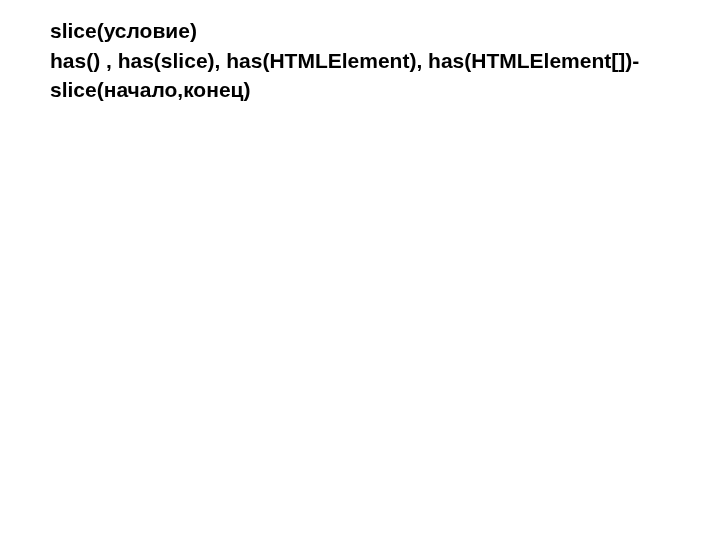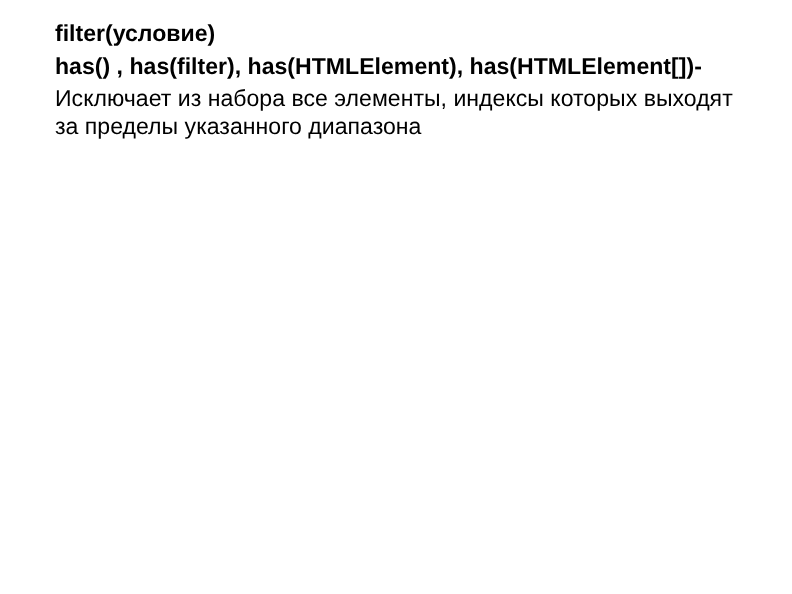--- a/index.html
+++ b/index.html
@@ -25,23 +25,23 @@
   }
   .inline-bold {
     font-weight: bold;
   }
 </style>
 </head>
 <body>
 
 <div class="slide">
 
-  <p class="para bold">filter(условие)</p>
+  <p class="para bold">slice(условие)</p>
 
 
-  <p class="para bold">has() , has(filter), has(HTMLElement), has(HTMLElement[])-</p>
+  <p class="para bold">has() , has(slice), has(HTMLElement), has(HTMLElement[])-</p>
 
 
 
+  <p class="para bold">slice(начало,конец)</p>
 
-  <p class="para">Исключает из набора все элементы, индексы которых выходят за пределы указанного диапазона</p>
 
 </div>
 
 </body></html>

